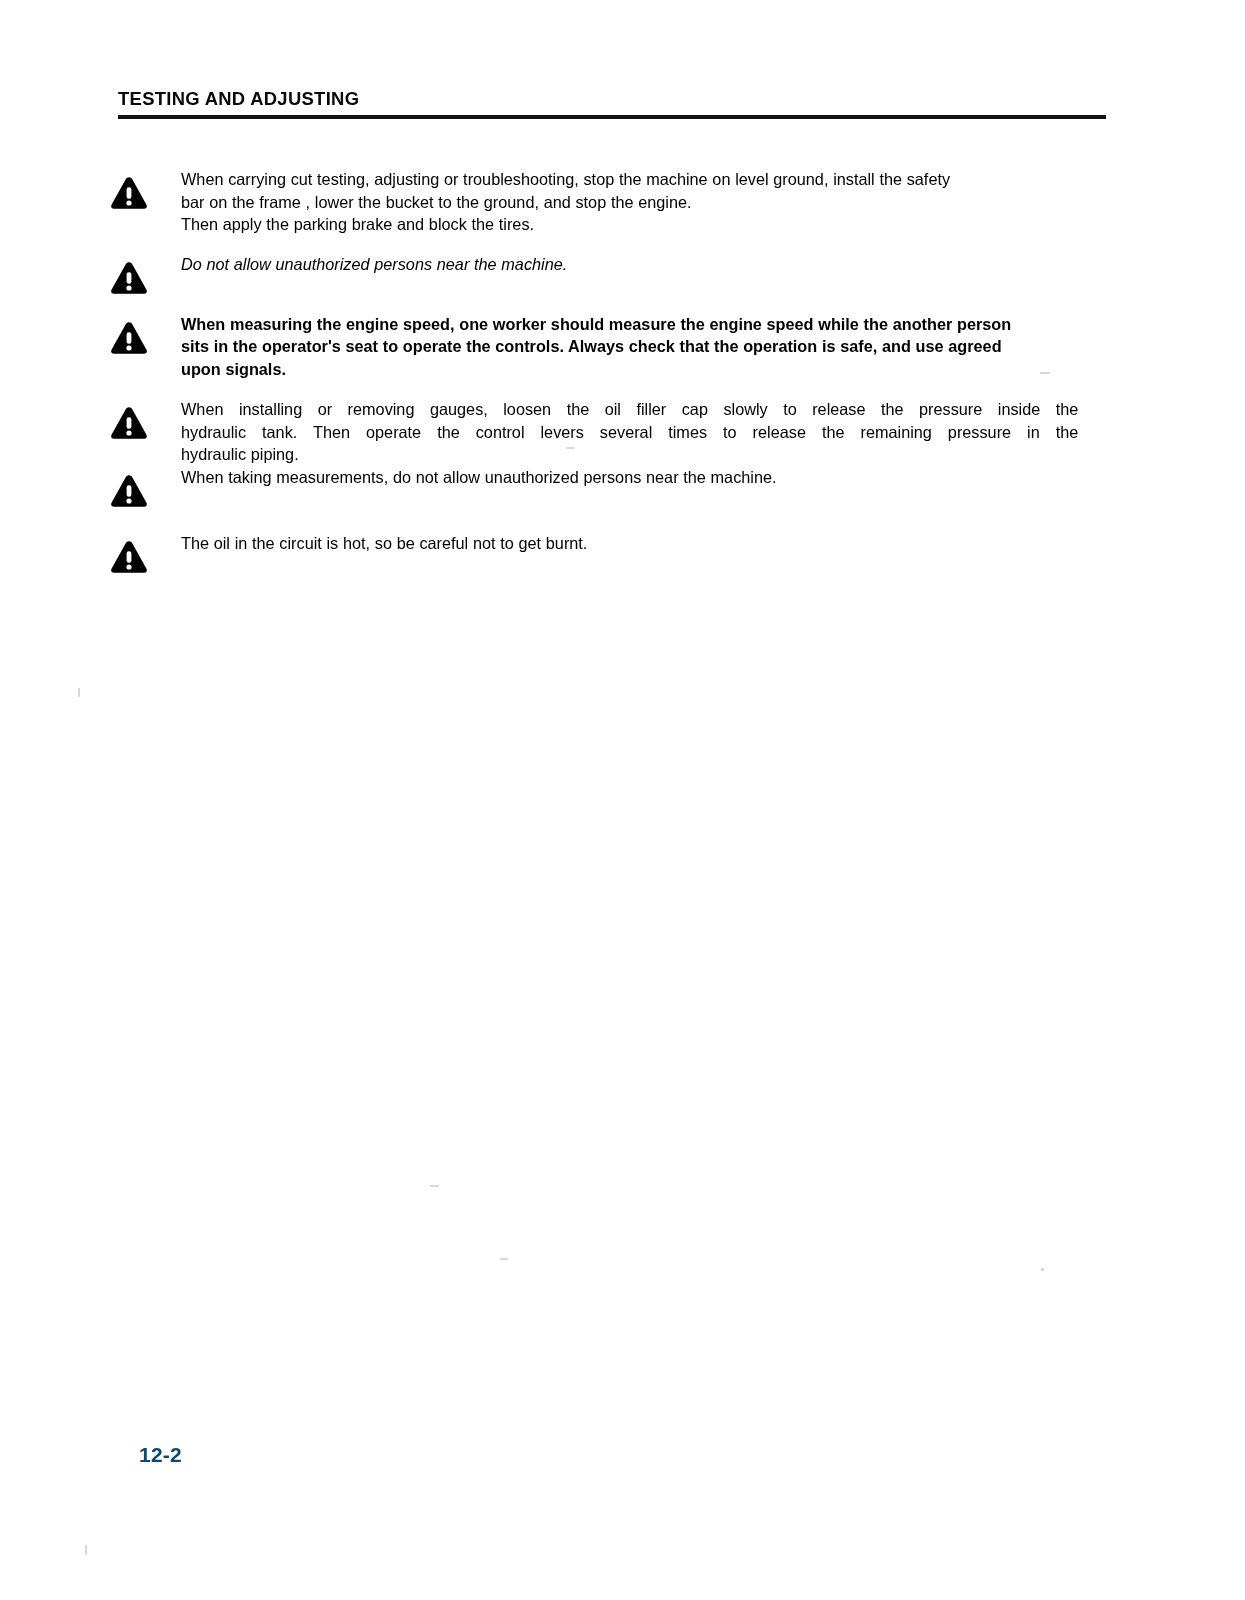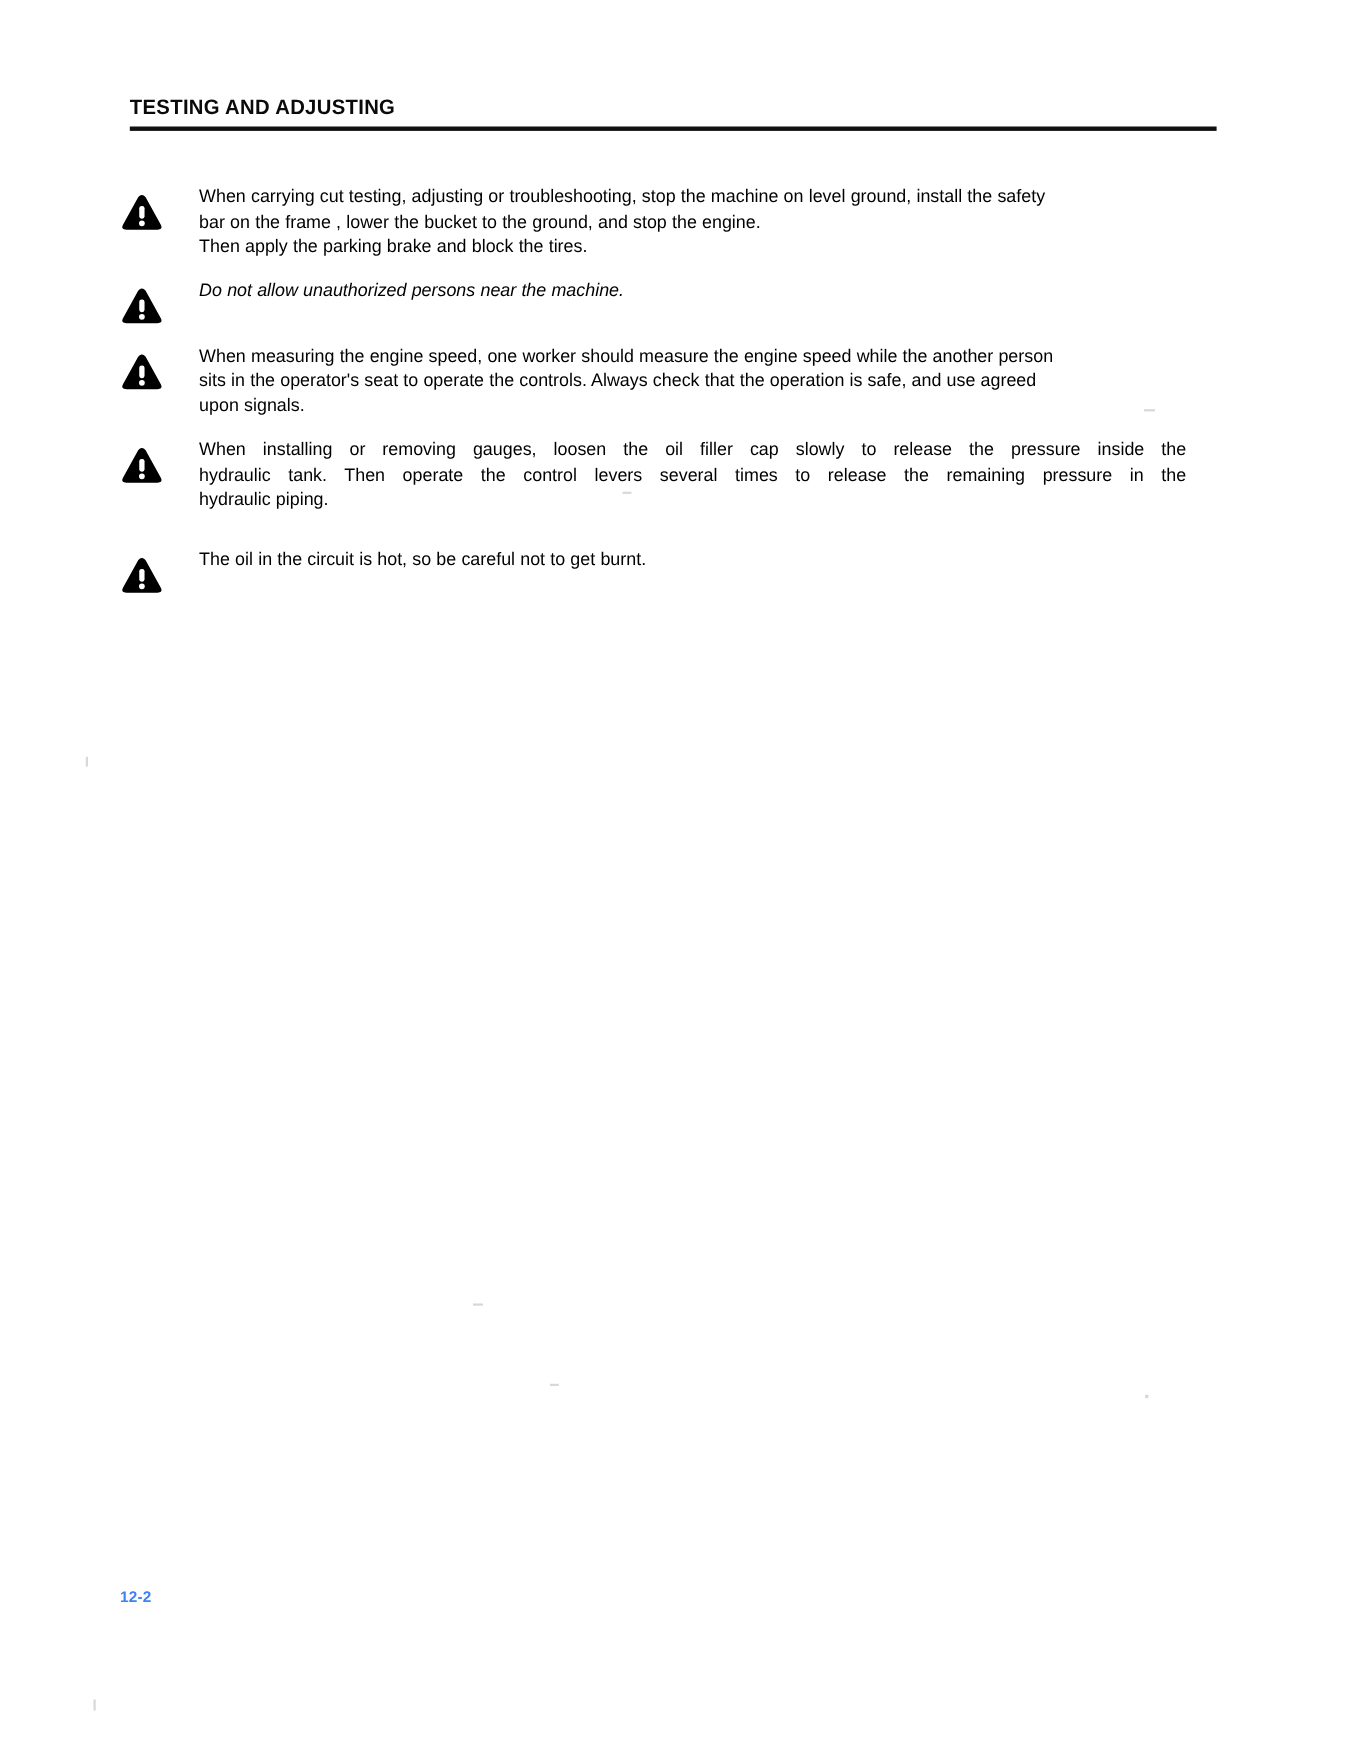--- a/index.html
+++ b/index.html
@@ -57,21 +57,21 @@
   }
 
   .warning-item {
     position: relative;
     min-height: 34px;
     padding-left: 77px;
   }
 
   .warning-item.w1 { margin-bottom: 17px; }
   .warning-item.w2 { margin-bottom: 26px; font-style: italic; }
-  .warning-item.w3 { margin-bottom: 18px; }
+  .warning-item.w3 { margin-bottom: 18px; font-weight: bold; }
   .warning-item.w4 { margin-bottom: 30px; }
   .warning-item.w5 { }
   .warning-item.w6 { margin-bottom: 30px; }
   .warning-item.w7 { margin-bottom: 0; margin-top: 32px; }
 
   
   .warn-icon {
     position: absolute;
     left: 6px;
     top: 8px;
@@ -105,26 +105,26 @@
   }
 
   .warning-text .line {
     display: block;
     white-space: nowrap;
   }
 
   
   .page-number {
     position: absolute;
-    left: 109px;
+    left: 139px;
     top: 1443px;
-    font-size: 14px;
+    font-size: 21px;
     font-weight: bold;
     letter-spacing: 0.2px;
-    color: #3b82f6;
+    color: #0c4a6e;
   }
 
   
   .speck {
     position: absolute;
     background: #d8d8d8;
     pointer-events: none;
   }
 </style>
 </head>
@@ -183,20 +183,32 @@
           <svg viewBox="0 0 38 34" xmlns="http://www.w3.org/2000/svg" aria-hidden="true">
             <path d="M19 1.2 C20.5 1.2 21.6 2.0 22.4 3.4 L36.2 28.3 C37.0 29.8 37.1 31.0 36.4 31.8 C35.8 32.5 34.7 32.8 33.1 32.8 L4.9 32.8 C3.3 32.8 2.2 32.5 1.6 31.8 C0.9 31.0 1.0 29.8 1.8 28.3 L15.6 3.4 C16.4 2.0 17.5 1.2 19 1.2 Z" fill="#000000"></path>
             <rect x="16.6" y="11.2" width="4.8" height="11.6" rx="2.2" fill="#ffffff"></rect>
             <circle cx="19" cy="27.0" r="2.6" fill="#ffffff"></circle>
           </svg>
         </span>
         <div class="warning-text justified">
           <span style="display: block; text-align-last: justify;">When installing or removing gauges, loosen the oil filler cap slowly to release the pressure inside the</span>
           <span style="display: block; text-align-last: justify;">hydraulic tank. Then operate the control levers several times to release the remaining pressure in the</span>
           <span class="last-line">hydraulic piping.</span>
+        </div>
+      </div>
+      <div class="warning-item w6">
+        <span class="warn-icon">
+          <svg viewBox="0 0 38 34" xmlns="http://www.w3.org/2000/svg" aria-hidden="true">
+            <path d="M19 1.2 C20.5 1.2 21.6 2.0 22.4 3.4 L36.2 28.3 C37.0 29.8 37.1 31.0 36.4 31.8 C35.8 32.5 34.7 32.8 33.1 32.8 L4.9 32.8 C3.3 32.8 2.2 32.5 1.6 31.8 C0.9 31.0 1.0 29.8 1.8 28.3 L15.6 3.4 C16.4 2.0 17.5 1.2 19 1.2 Z" fill="#000000"></path>
+            <rect x="16.6" y="11.2" width="4.8" height="11.6" rx="2.2" fill="#ffffff"></rect>
+            <circle cx="19" cy="27.0" r="2.6" fill="#ffffff"></circle>
+          </svg>
+        </span>
+        <div class="warning-text">
+          <span class="line">When taking measurements, do not allow unauthorized persons near the machine.</span>
         </div>
       </div>
       <div class="warning-item w7">
         <span class="warn-icon">
           <svg viewBox="0 0 38 34" xmlns="http://www.w3.org/2000/svg" aria-hidden="true">
             <path d="M19 1.2 C20.5 1.2 21.6 2.0 22.4 3.4 L36.2 28.3 C37.0 29.8 37.1 31.0 36.4 31.8 C35.8 32.5 34.7 32.8 33.1 32.8 L4.9 32.8 C3.3 32.8 2.2 32.5 1.6 31.8 C0.9 31.0 1.0 29.8 1.8 28.3 L15.6 3.4 C16.4 2.0 17.5 1.2 19 1.2 Z" fill="#000000"></path>
             <rect x="16.6" y="11.2" width="4.8" height="11.6" rx="2.2" fill="#ffffff"></rect>
             <circle cx="19" cy="27.0" r="2.6" fill="#ffffff"></circle>
           </svg>
         </span>

